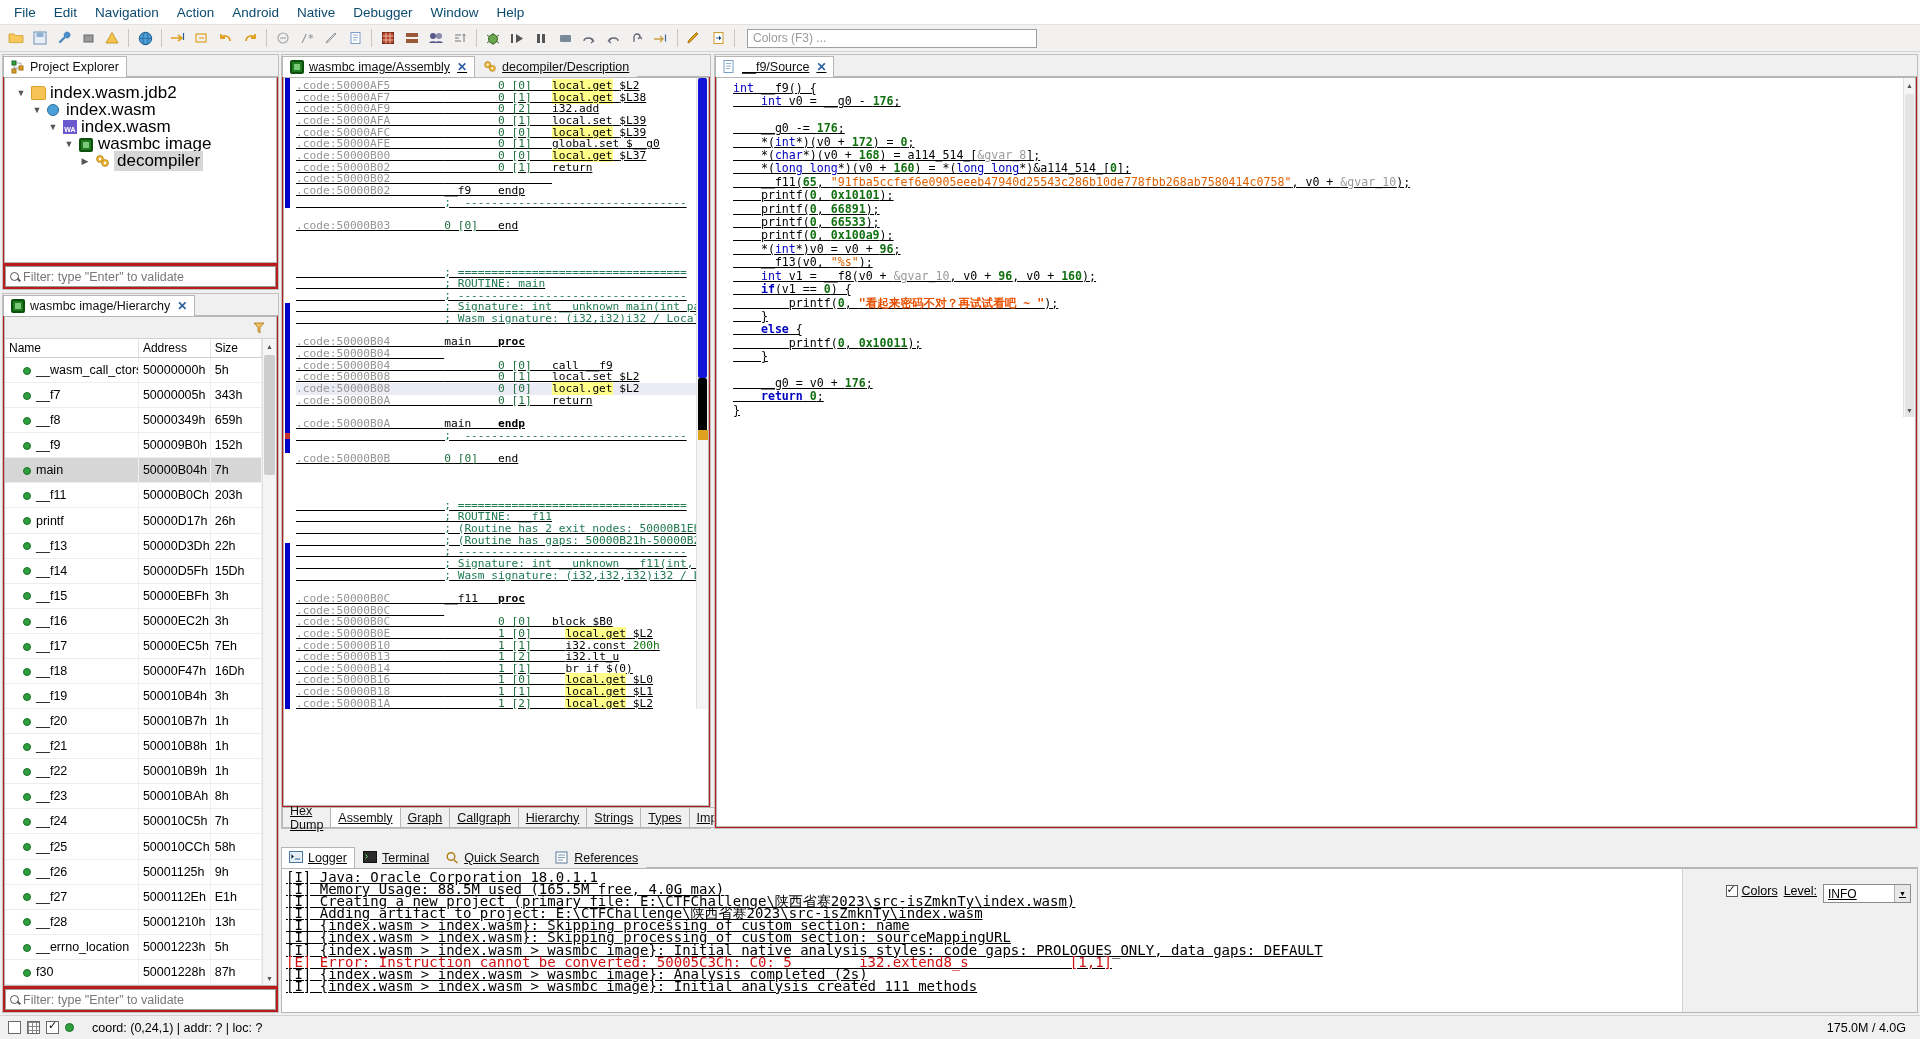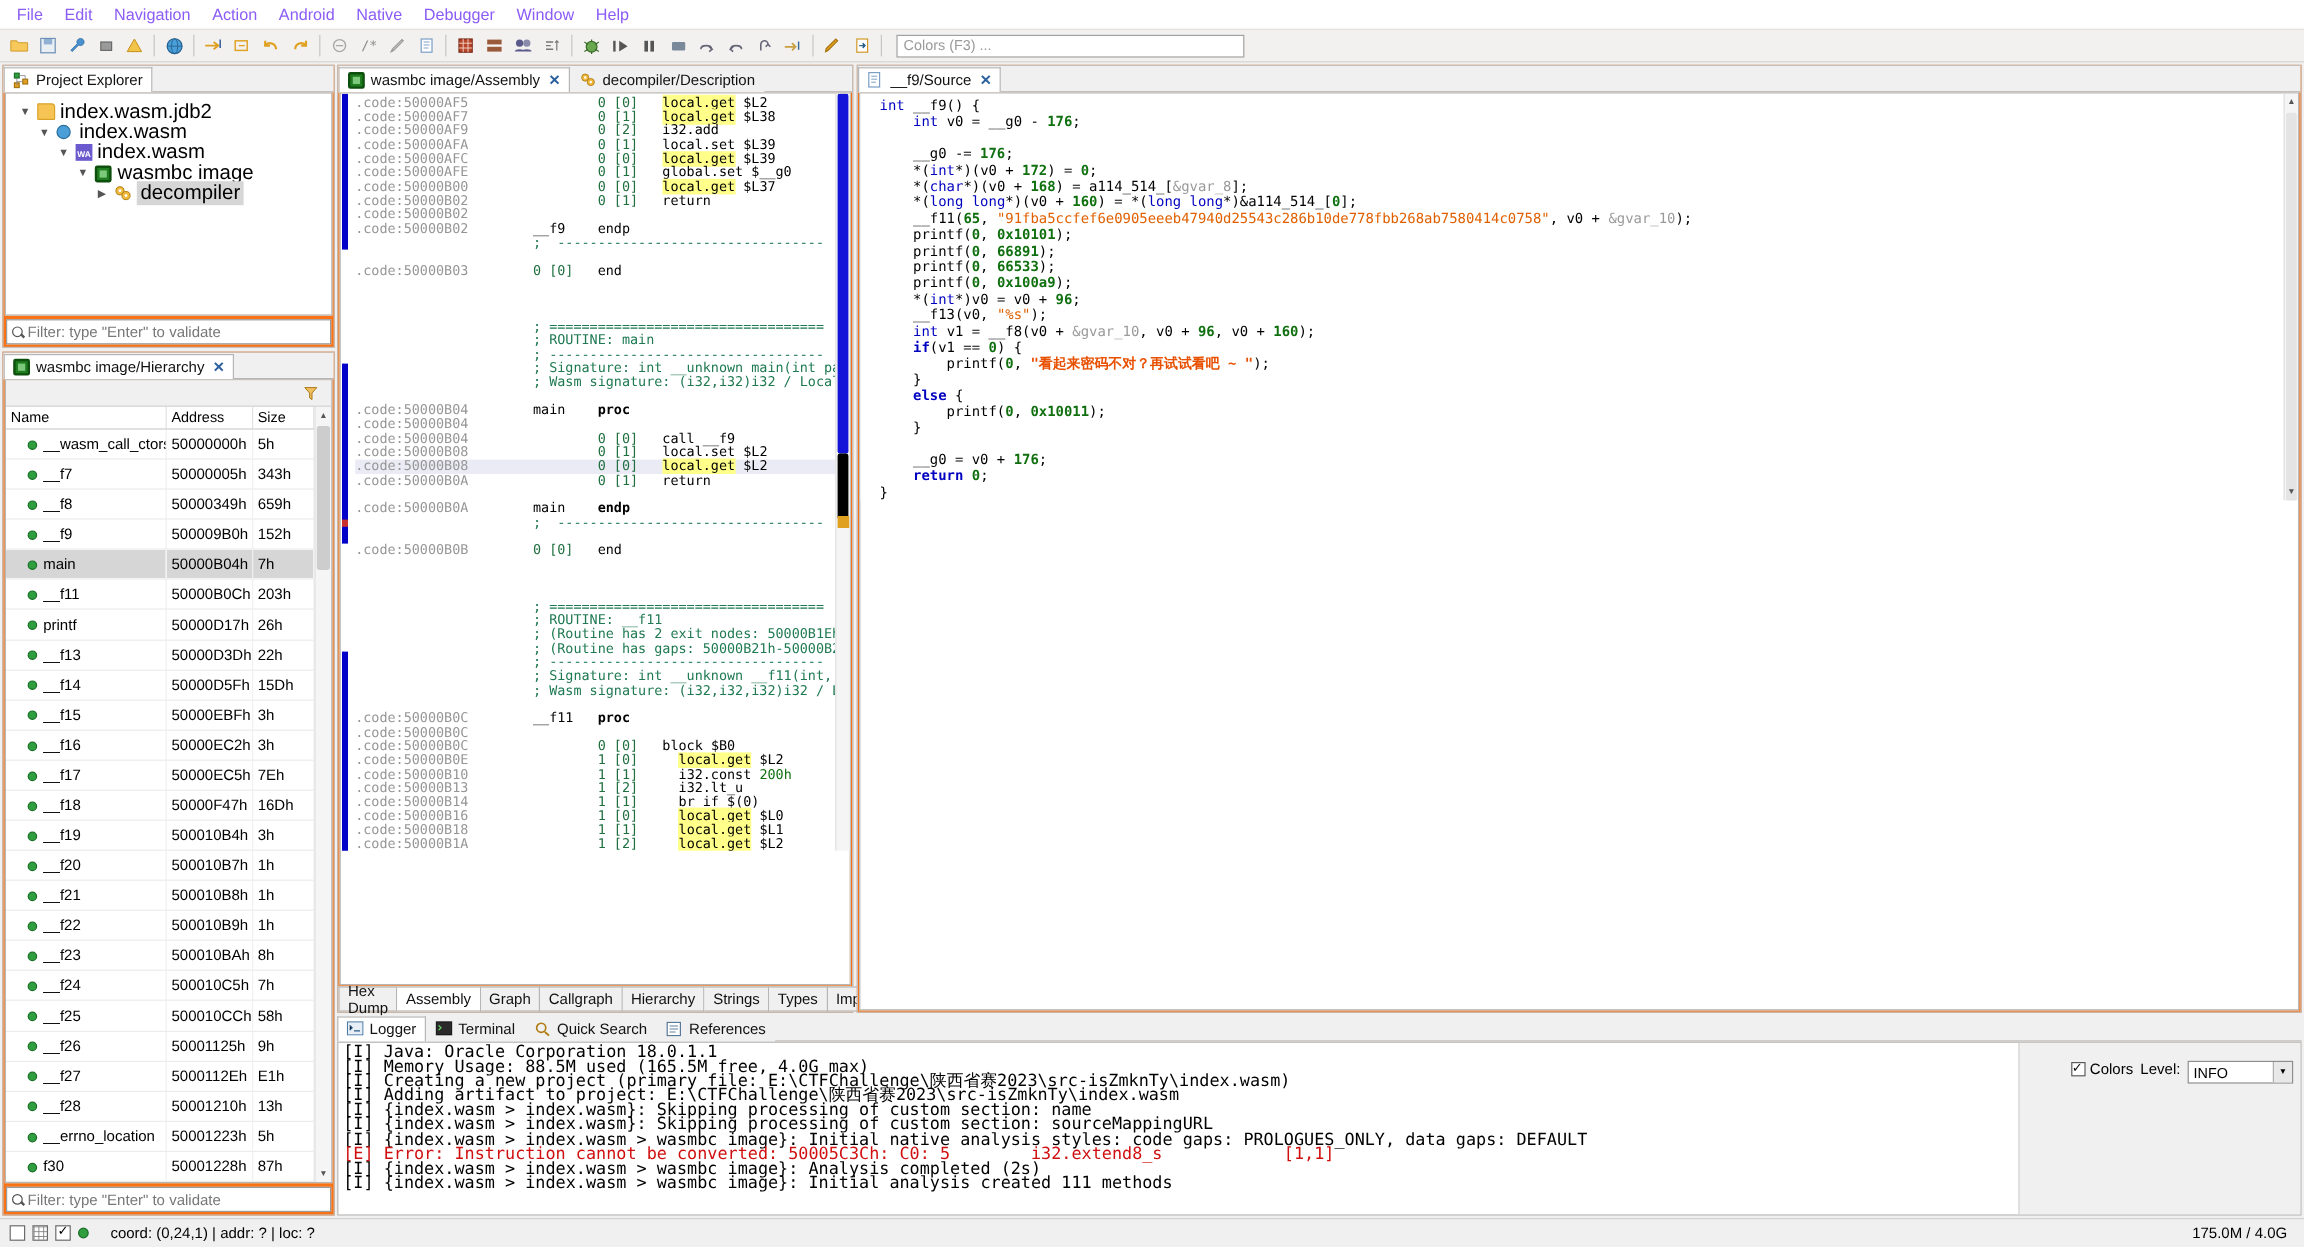--- a/index.html
+++ b/index.html
@@ -26,43 +26,43 @@
   }
   .title-text { font-size: 14.5px; color: #111; white-space: nowrap; }
   .win-controls { margin-left: auto; display: flex; height: 38px; }
   .win-btn {
     width: 46px; height: 38px; display: flex; align-items: center; justify-content: center;
     color: #333; font-size: 14px;
   }
 
   
   .menubar { height: 24px; min-height: 24px; display: flex; align-items: center; background: #ffffff; padding-left: 5px; }
-  .menu-item { padding: 2px 9px; font-size: 13.5px; color: #8b5cf6; cursor: default; }
+  .menu-item { padding: 2px 9px; font-size: 13.5px; color: #0c4a6e; cursor: default; }
 
   
   .toolbar {
     height: 28px; min-height: 28px; background: #f2f1f0;
     display: flex; align-items: center; border-top: 1px solid #e3e1df; border-bottom: 1px solid #d6d4d2;
     padding-left: 4px;
   }
   .tb-btn { width: 24px; height: 24px; display: flex; align-items: center; justify-content: center; }
   .tb-sep { width: 1px; height: 18px; background: #c8c6c4; margin: 0 4px; }
   .omnibox {
     margin-left: 8px; width: 290px; height: 19px; background: #fff;
     border: 1px solid #a0a0a0; font-size: 12px; color: #9a9a9a;
     display: flex; align-items: center; padding-left: 5px;
   }
 
   
   .workspace { flex: 1; display: flex; min-height: 0; padding: 2px; gap: 2px; }
   .left-col { width: 277px; min-width: 277px; display: flex; flex-direction: column; gap: 3px; }
-  .center-col { flex: 1; display: flex; flex-direction: column; min-width: 0; gap: 2px; }
-
-  
-  .panel { background: #f97316; border: 1px solid #c2c0be; display: flex; flex-direction: column; min-height: 0; }
+  .center-col { flex: 1; display: flex; flex-direction: column; min-width: 0; gap: 17px; text-decoration: underline; }
+
+  
+  .panel { background: #b91c1c; border: 1px solid #c2c0be; display: flex; flex-direction: column; min-height: 0; }
   .tabstrip { height: 22px; min-height: 22px; display: flex; align-items: flex-end; background: #f0f0f0; }
   .tab {
     height: 21px; display: flex; align-items: center; gap: 5px; padding: 0 7px;
     font-size: 12.5px; background: #f0f0f0; border: 1px solid transparent; border-bottom: none;
     white-space: nowrap; color: #111;
   }
   .tab.active { background: #fff; border-color: #b8b6b4; }
   .tab .xclose { color: #2b5f9e; font-size: 12px; font-weight: bold; margin-left: 2px; }
   .tab-filler { flex: 1; border-bottom: 1px solid #b8b6b4; height: 21px; }
   .panel-body { flex: 1; background: #fff; border: 1px solid #b8b6b4; margin: 0 1px 1px 1px; min-height: 0; overflow: hidden; position: relative; }

